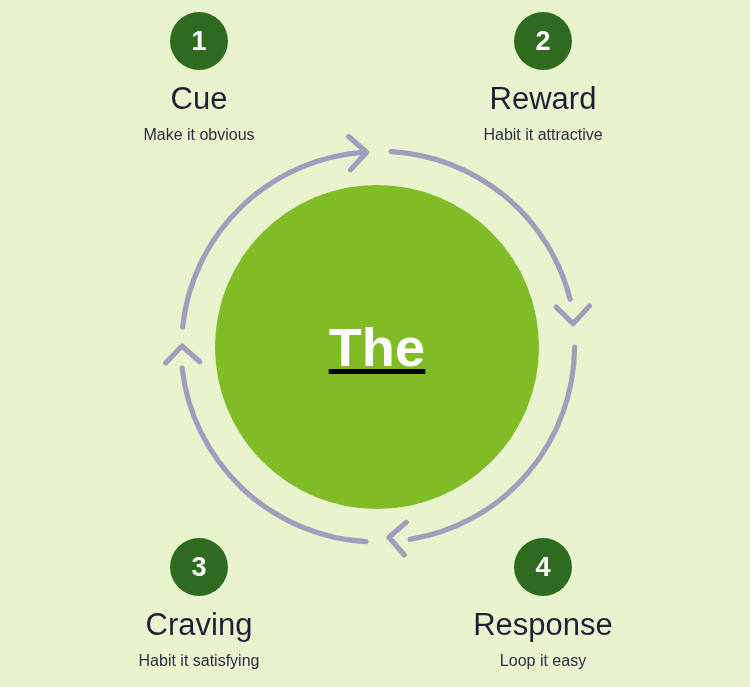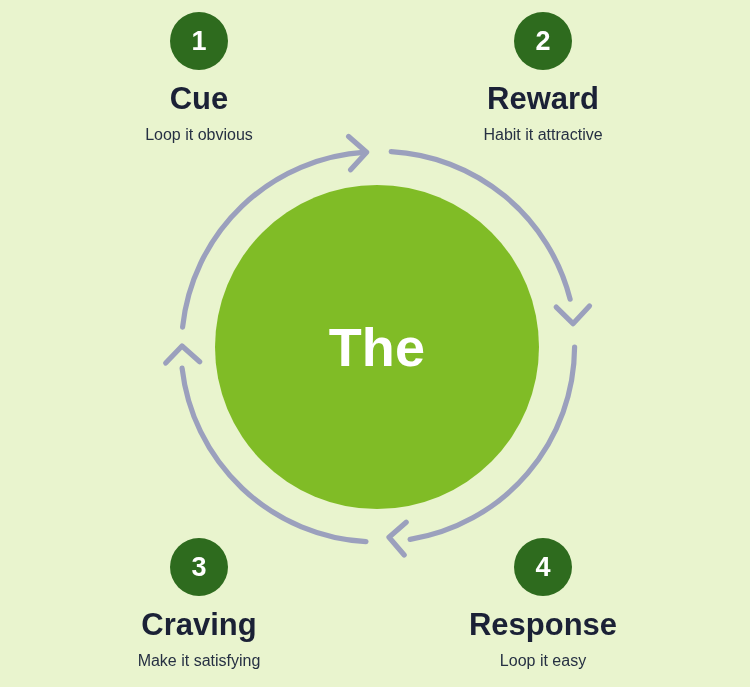--- a/index.html
+++ b/index.html
@@ -26,20 +26,21 @@
     top: 185px;
     width: 324px;
     height: 324px;
     border-radius: 50%;
     background: #80bc26;
     display: flex;
     flex-direction: column;
     align-items: center;
     justify-content: center;
     z-index: 3;
+    text-decoration: underline;
   }
   .hub-line {
     color: #ffffff;
     font-size: 54px;
     font-weight: bold;
     line-height: 1.12;
     letter-spacing: 0.2px;
     text-align: center;
   }
 
@@ -77,21 +78,21 @@
     align-items: center;
     justify-content: center;
     font-size: 27px;
     font-weight: bold;
     line-height: 1;
   }
   .stage-title {
     margin-top: 12px;
     color: #1b2136;
     font-size: 31px;
-    font-weight: bold;
+    font-weight: normal;
     line-height: 1.1;
     text-align: center;
     white-space: nowrap;
   }
   .stage-sub {
     margin-top: 9px;
     color: #263043;
     font-size: 16px;
     font-weight: normal;
     line-height: 1.2;
@@ -123,37 +124,37 @@
 
   <div class="hub">
     <div class="hub-line">The</div>
   </div>
 
   <div class="stage stage-tl">
     <div class="badge">
       <span>1</span>
     </div>
     <div class="stage-title">Cue</div>
-    <div class="stage-sub">Loop it obvious</div>
+    <div class="stage-sub">Make it obvious</div>
   </div>
 
   <div class="stage stage-tr">
     <div class="badge">
       <span>2</span>
     </div>
     <div class="stage-title">Reward</div>
     <div class="stage-sub">Habit it attractive</div>
   </div>
 
   <div class="stage stage-bl">
     <div class="badge">
       <span>3</span>
     </div>
     <div class="stage-title">Craving</div>
-    <div class="stage-sub">Make it satisfying</div>
+    <div class="stage-sub">Habit it satisfying</div>
   </div>
 
   <div class="stage stage-br">
     <div class="badge">
       <span>4</span>
     </div>
     <div class="stage-title">Response</div>
     <div class="stage-sub">Loop it easy</div>
   </div>
 

